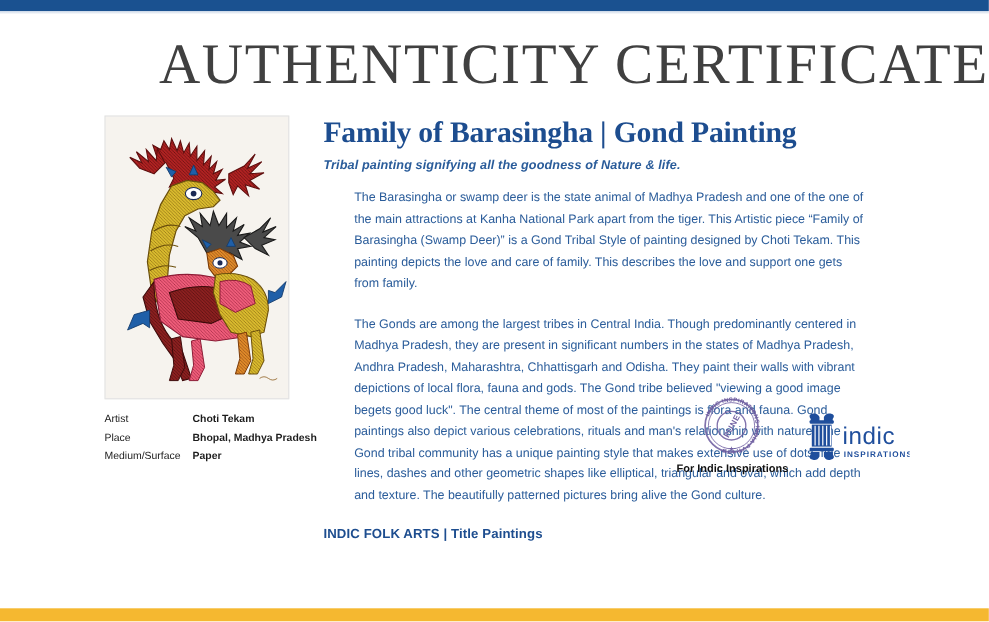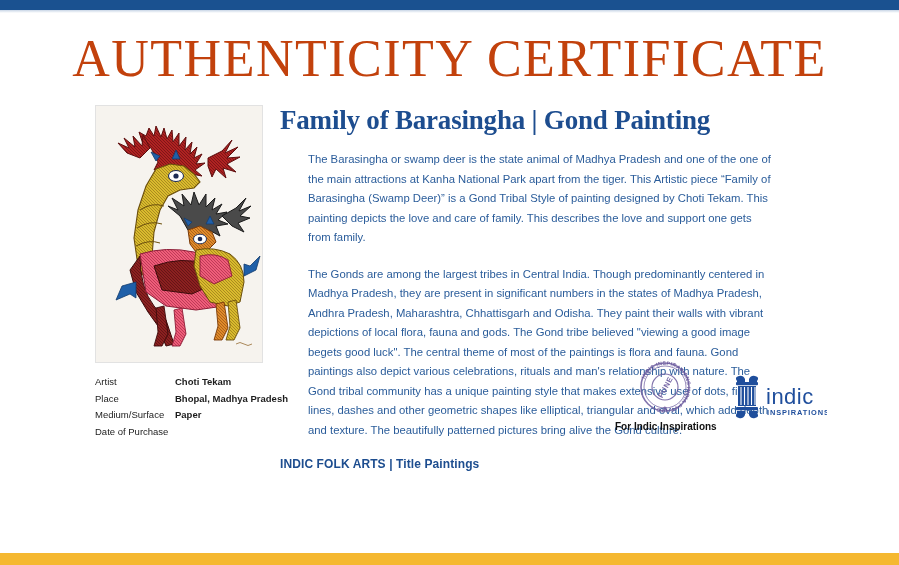--- a/index.html
+++ b/index.html
@@ -38,45 +38,45 @@
     left: 0; bottom: 0;
     width: 899px; height: 12px;
     background: #f5b830;
   }
 
   
   .cert-title {
     position: absolute;
     left: 0; top: 30px;
     width: 899px;
-    text-align: center;
+    text-align: right;
     font-family: "Liberation Serif", serif;
     font-size: 52px;
     line-height: 58px;
     letter-spacing: 1.5px;
-    color: #c2410c;
+    color: #404040;
     white-space: nowrap;
   }
 
   
   .content {
     position: absolute;
     left: 0; top: 105px;
     width: 899px;
   }
 
   .col-left {
     position: absolute;
     left: 95px; top: 0;
     width: 170px;
   }
 
   .col-right {
     position: absolute;
-    left: 280px; top: 0;
+    left: 294px; top: 0;
     width: 492px;
   }
 
   
   .artwork-frame {
     width: 168px;
     height: 258px;
     border: 1px solid #e2e2e2;
     background: #f7f5f2;
     overflow: hidden;
@@ -272,31 +272,28 @@
             <td class="v">Choti Tekam</td>
           </tr>
           <tr>
             <td class="k">Place</td>
             <td class="v">Bhopal, Madhya Pradesh</td>
           </tr>
           <tr>
             <td class="k">Medium/Surface</td>
             <td class="v">Paper</td>
           </tr>
-          <tr>
-            <td class="k">Date of Purchase</td>
-            <td class="v"></td>
-          </tr>
         </tbody>
       </table>
 
     </div>
 
     <div class="col-right">
       <div class="item-title">Family of Barasingha | Gond Painting</div>
+      <div class="item-subtitle">Tribal painting signifying all the goodness of Nature &amp; life.</div>
       <p class="para">The Barasingha or swamp deer is the state animal of Madhya Pradesh and one of the one of the main attractions at Kanha National Park apart from the tiger. This Artistic piece “Family of Barasingha (Swamp Deer)” is a Gond Tribal Style of painting designed by Choti Tekam. This painting depicts the love and care of family. This describes the love and support one gets from family.</p>
       <p class="para second">The Gonds are among the largest tribes in Central India. Though predominantly centered in Madhya Pradesh, they are present in significant numbers in the states of Madhya Pradesh, Andhra Pradesh, Maharashtra, Chhattisgarh and Odisha. They paint their walls with vibrant depictions of local flora, fauna and gods. The Gond tribe believed "viewing a good image begets good luck". The central theme of most of the paintings is flora and fauna. Gond paintings also depict various celebrations, rituals and man's relationship with nature. The Gond tribal community has a unique painting style that makes extensive use of dots, fine lines, dashes and other geometric shapes like elliptical, triangular and oval, which add depth and texture.  The beautifully patterned pictures bring alive the Gond culture.</p>
       <div class="folk-line">INDIC FOLK ARTS | Title Paintings</div>
     </div>
 
   </div>
 
   <div class="footer-marks">
 
     <div class="stamp">

